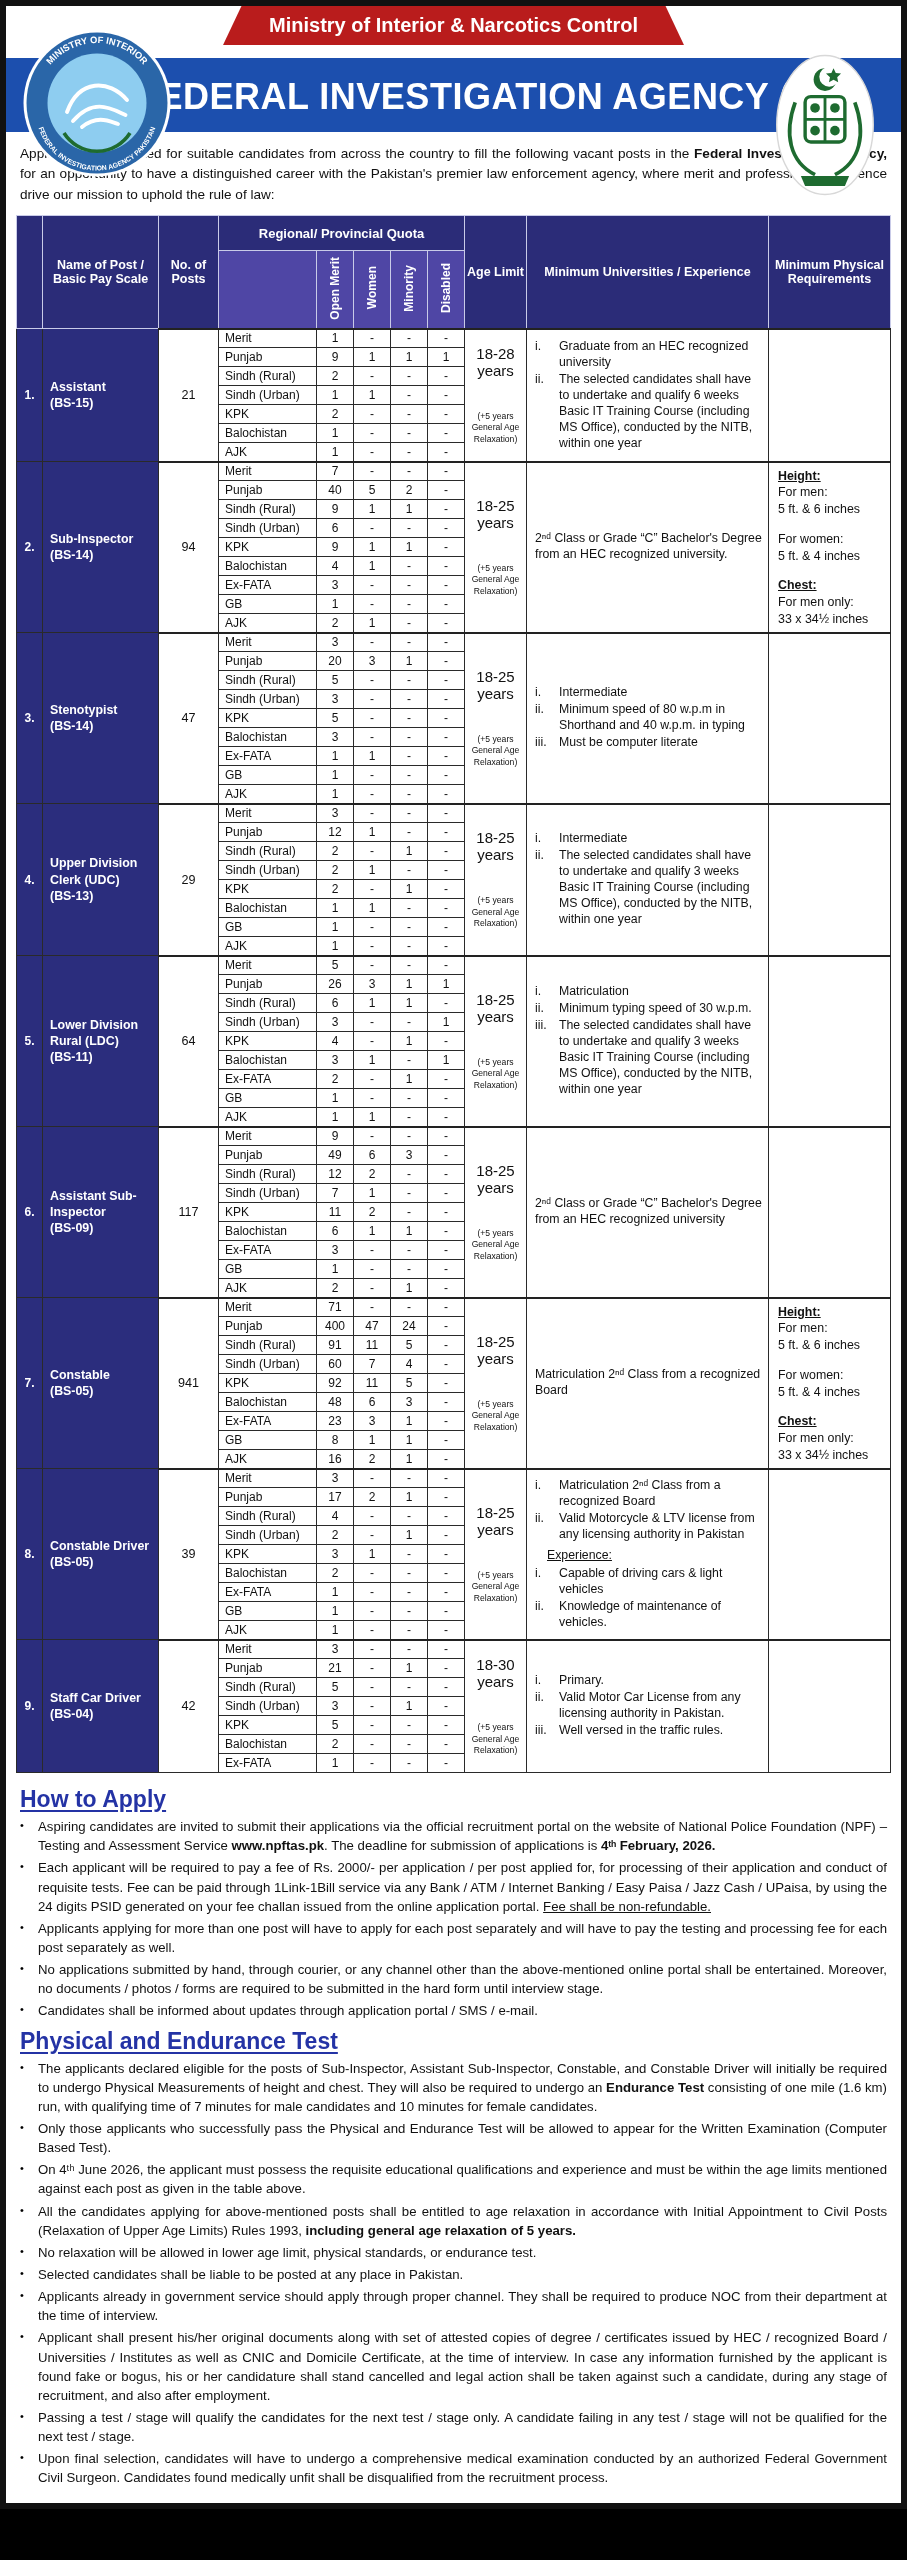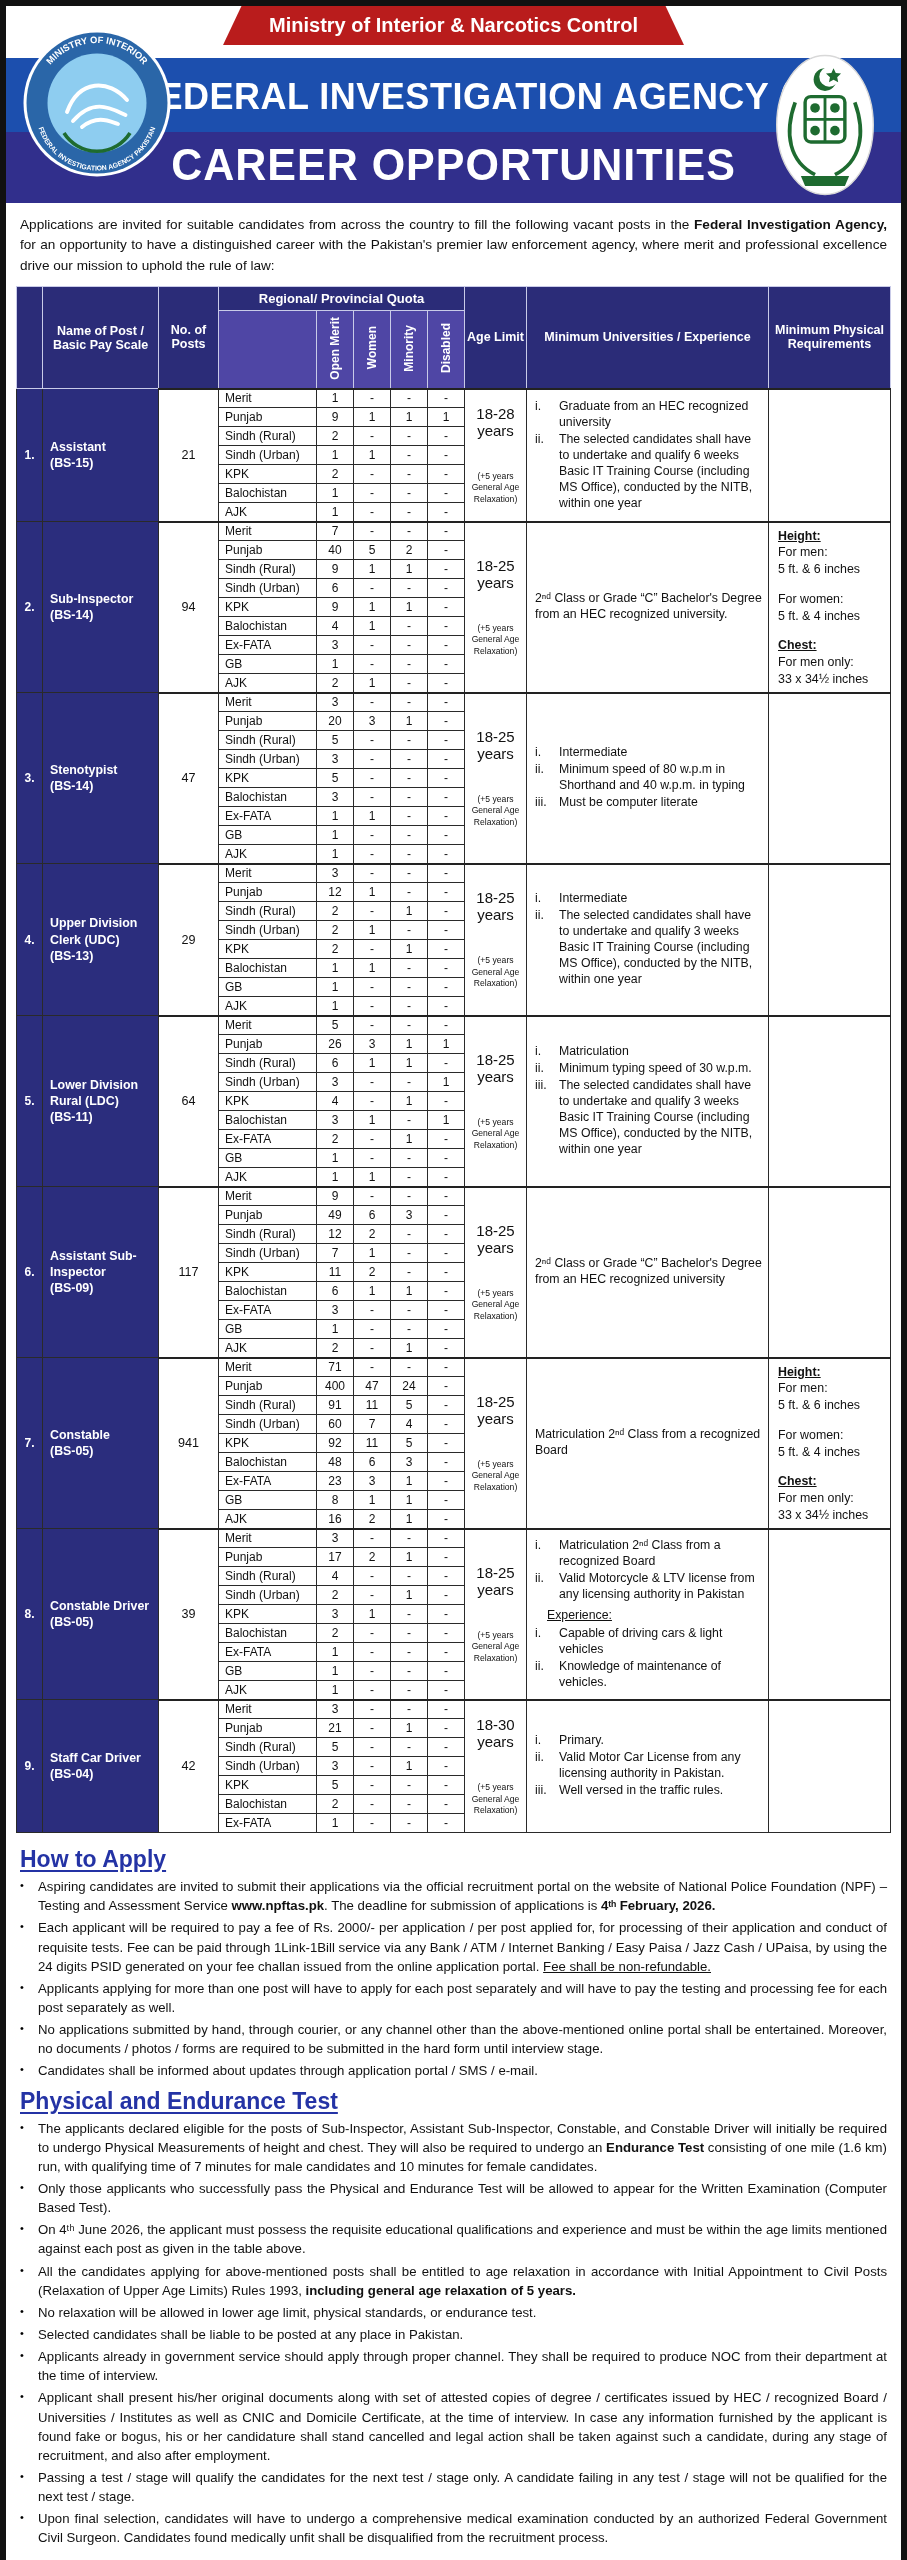--- a/index.html
+++ b/index.html
@@ -21,21 +21,21 @@
 
   
   .intro { padding: 12px 14px 10px; font-size: 13.6px; line-height: 1.5; text-align: justify; color: #111; }
   .intro .b { font-weight: bold; }
 
   
   .tbl-wrap { padding: 0 10px; }
   table.quota { width: 100%; border-collapse: collapse; table-layout: fixed; font-size: 12px; color: #111; }
   table.quota th, table.quota td { border: 1px solid #2a2a2a; }
   thead th { background: #2b2c78; color: #fff; font-weight: bold; border: 1px solid #c9cbe8 !important; }
-  th.h-quota { height: 24px; font-size: 13px; }
+  th.h-quota { height: 35px; font-size: 13px; }
   th.h-main { font-size: 12.5px; padding: 2px; }
   th.vert { background: #4f46a5; height: 78px; vertical-align: middle; }
   th.vert span { writing-mode: vertical-rl; transform: rotate(180deg); display: inline-block; font-size: 12px; }
   th.h-regionblank { background: #4f46a5; }
   td.navy { background: #2b2d7d; color: #fff; border-color: #2b2d7d; }
   tr.gs td { border-top: 2px solid #222; }
   tr.gs td.navy { border-top: 1px solid #9fa2d8; }
   td.sn { text-align: center; font-weight: bold; font-size: 12px; }
   td.pname { text-align: left; padding: 2px 4px 2px 7px; font-weight: bold; font-size: 12.4px; line-height: 1.3; }
   td.posts { text-align: center; font-size: 12.6px; }
@@ -70,23 +70,20 @@
   <div class="content">
 
     <header class="ad-header">
       <div class="top-strip">
         <div class="ministry-banner">
           <span>Ministry of Interior &amp; Narcotics Control</span>
         </div>
       </div>
       <div class="band-blue">
         <h1>FEDERAL INVESTIGATION AGENCY (FIA)</h1>
-      </div>
-      <div class="band-indigo">
-        <h2>CAREER OPPORTUNITIES</h2>
       </div>
 
       <div class="logo-left">
         <svg viewBox="0 0 100 100" width="150" height="150">
           <circle cx="50" cy="50" r="49" fill="#ffffff"></circle>
           <circle cx="50" cy="50" r="47" fill="#2a66a8"></circle>
           <circle cx="50" cy="50" r="33" fill="#8ecdf0"></circle>
           <path id="arc-top" d="M 10,50 A 40,40 0 0 1 90,50" fill="none"></path>
           <path id="arc-bot" d="M 9,54 A 41,41 0 0 0 91,54" fill="none"></path>
           <text font-size="6.2" fill="#ffffff" font-weight="bold" text-anchor="middle">

